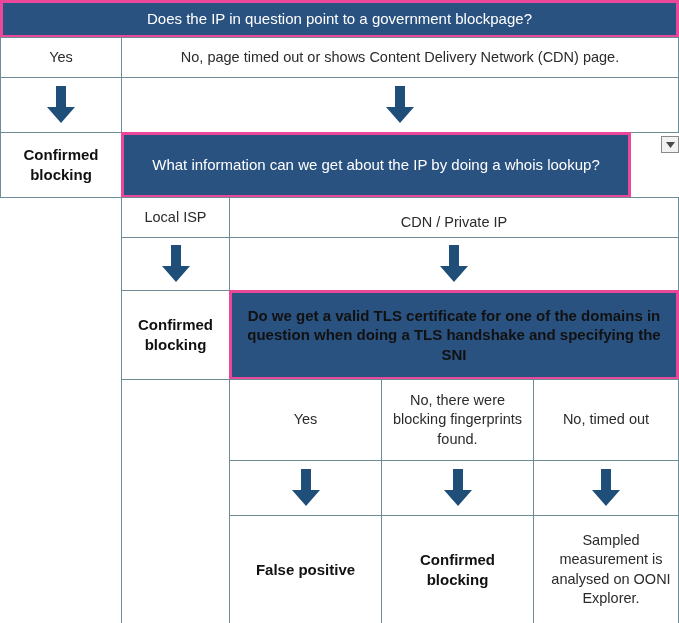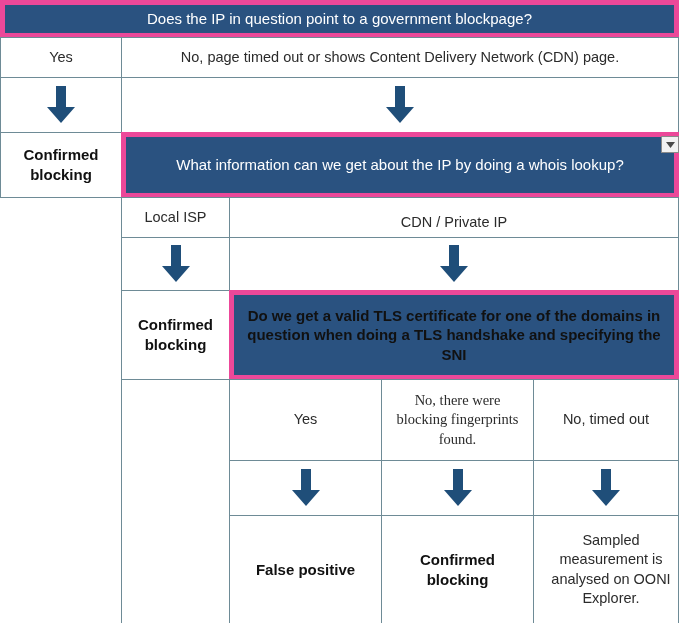--- a/index.html
+++ b/index.html
@@ -38,21 +38,21 @@
 
   .cell.plain {
     border: 1px solid #6e8b96;
     align-items: center;
   }
 
   
   .cell.banner {
     background: #2a5280;
     color: #ffffff;
-    border: 5px solid #ec4899;
+    border: 3px solid #ec4899;
     font-size: 15px;
     line-height: 1.3;
   }
   .cell.banner.bold  { font-weight: bold; }
 
   .cell.bold {
     font-weight: bold;
     color: #111111;
   }
 
@@ -119,21 +119,21 @@
       <svg class="arrow-icon" viewBox="0 0 30 38" xmlns="http://www.w3.org/2000/svg" aria-hidden="true">
         <polygon points="10,0 20,0 20,21 29,21 15,37 1,21 10,21" fill="#1f4e79"></polygon>
       </svg>
     </span>
   </div>
 
   <div class="cell plain bold" style="left:0px; top:132px; width:122px; height:66px; font-size:15px;">
     <span class="wrap-txt">Confirmed blocking</span>
   </div>
 
-  <div class="cell banner" style="left:121px; top:132px; width:558px; height:66px;">
+  <div class="cell banner" style="left:121px; top:132px; width:510px; height:66px;">
     <span class="wrap-txt">What information can we get about the IP by doing a whois lookup?</span>
   </div>
 
   <div class="dropdown-btn" style="left:661px; top:136px;">
     <svg width="9" height="6" viewBox="0 0 9 6" xmlns="http://www.w3.org/2000/svg" aria-hidden="true">
       <polygon points="0,0 9,0 4.5,6" fill="#4a4a4a"></polygon>
     </svg>
   </div>
 
   <div class="cell plain" style="left:121px; top:197px; width:109px; height:41px;">
@@ -165,21 +165,21 @@
   </div>
 
   <div class="cell banner bold" style="left:229px; top:290px; width:450px; height:90px; padding:2px 12px;">
     <span class="wrap-txt">Do we get a valid TLS certificate for one of the domains in question when doing a TLS handshake and specifying the SNI</span>
   </div>
 
   <div class="cell plain" style="left:229px; top:379px; width:153px; height:82px;">
     <span>Yes</span>
   </div>
 
-  <div class="cell plain" style="left:381px; top:379px; width:153px; height:82px;font-family:Liberation Serif, serif;">
+  <div class="cell plain" style="left:381px; top:379px; width:153px; height:82px;">
     <span class="wrap-txt">No, there were blocking fingerprints found.</span>
   </div>
 
   <div class="cell plain" style="left:533px; top:379px; width:146px; height:82px;">
     <span class="wrap-txt">No, timed out</span>
   </div>
 
   <div class="cell arrowcell" style="left:229px; top:460px; width:153px; height:56px;">
     <span class="arrow-holder">
       <svg class="arrow-icon" viewBox="0 0 30 38" xmlns="http://www.w3.org/2000/svg" aria-hidden="true">

